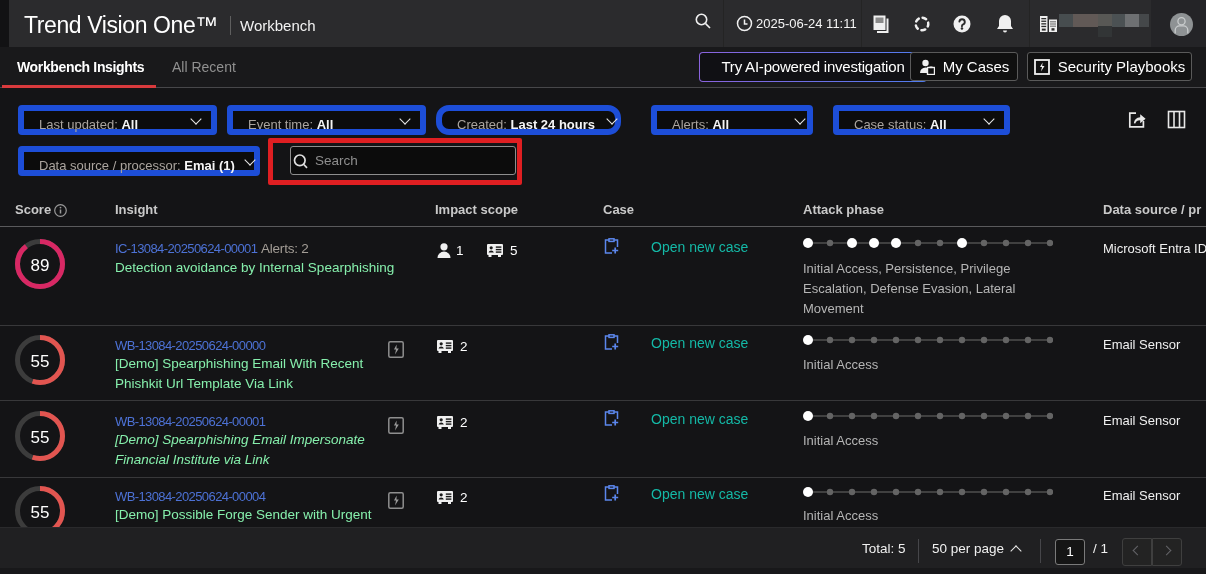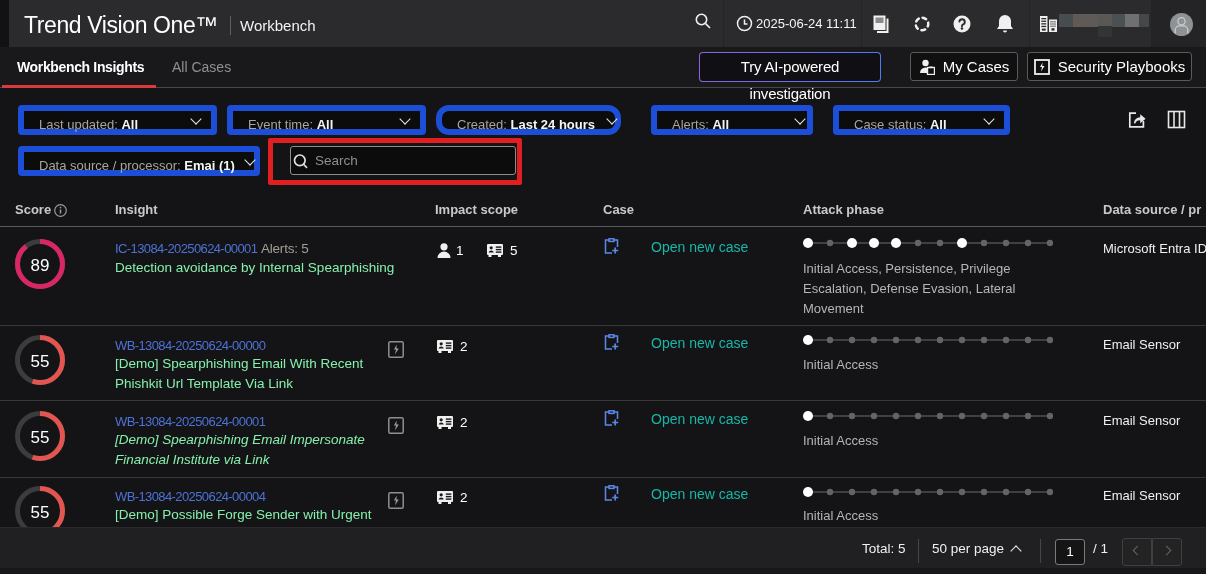--- a/index.html
+++ b/index.html
@@ -17,21 +17,21 @@
 .hdiv { position:absolute; top:0px; width:1px; height:47px; background:#242424; }
 #hdr .date { position:absolute; left:756px; top:16px; font-size:13px; color:#f5f5f5; }
 #avsec { position:absolute; left:1151px; top:0; width:55px; height:47px; background:#242427; }
 
 
 #tabs { position:absolute; left:0; top:47px; width:1206px; height:41px; background:#19191b; border-bottom:1px solid #47474a; }
 #tabs .t1 { position:absolute; left:17px; top:12px; font-size:14px; font-weight:700; letter-spacing:-0.35px; color:#ffffff; }
 #tabs .t2 { position:absolute; left:172px; top:12px; font-size:14px; color:#909090; }
 #tabs .redline { position:absolute; left:2px; top:37.5px; width:154px; height:3px; background:#d93a3d; }
 .btn { position:absolute; top:52px; height:29px; border:1px solid #5a5a5a; border-radius:3px; background:#101010; color:#ffffff; font-size:15px; line-height:27px; text-align:center; }
-#btn-ai-wrap { position:absolute; left:699px; top:52px; width:182px; height:30px; border-radius:4px; background:linear-gradient(90deg,#8a63dd,#4f7cf0); padding:1px; }
+#btn-ai-wrap { position:absolute; left:699px; top:52px; width:228px; height:30px; border-radius:4px; background:linear-gradient(90deg,#8a63dd,#4f7cf0); padding:1px; }
 #btn-ai { width:100%; height:100%; border-radius:3px; background:#101014; color:#fff; font-size:15px; letter-spacing:-0.2px; line-height:27px; text-align:center; }
 
 
 .drop { position:absolute; height:30px; background:#0c0c0c; border:6px solid #1d4ed8; border-radius:4px; font-size:13px; line-height:28px; color:#aaa49e; padding-left:15px; }
 .drop b { color:#f5f5f5; font-weight:700; }
 .chev { position:absolute; width:8px; height:8px; border-right:1.7px solid #e8e8e8; border-bottom:1.7px solid #e8e8e8; transform:rotate(45deg); }
 
 
 #thead { position:absolute; left:0; top:196px; width:1206px; height:31px; border-bottom:1px solid #5a5a5c; background:#141416; }
 .th { position:absolute; top:6px; font-size:13px; font-weight:700; color:#c9c9c9; }
@@ -131,21 +131,21 @@
     <div id="avsec"></div>
     <svg class="abs" style="left:1170px;top:13px" width="23" height="23" viewBox="0 0 23 23">
       <circle cx="11.5" cy="11.5" r="11.5" fill="#8e9294"></circle>
       <circle cx="11.5" cy="8.2" r="3.6" fill="none" stroke="#c9cccd" stroke-width="1.3"></circle>
       <path d="M5.2 20.5 v-3.2 a4.4 4.4 0 0 1 4.4 -4.4 h3.8 a4.4 4.4 0 0 1 4.4 4.4 v3.2" fill="none" stroke="#c9cccd" stroke-width="1.3"></path>
     </svg>
   </div>
 
   <div id="tabs">
     <div class="t1">Workbench Insights</div>
-    <div class="t2">All Cases</div>
+    <div class="t2">All Recent</div>
     <div class="redline"></div>
   </div>
   <div id="btn-ai-wrap">
       <div id="btn-ai">Try AI-powered investigation</div>
     </div>
   <div class="btn" style="left:1027px;width:165px;">
     <svg style="vertical-align:-3px;margin-right:8px" width="16" height="16" viewBox="0 0 16 16" fill="none">
       <rect x="1" y="1" width="14" height="14" stroke="#f0f0f0" stroke-width="1.8"></rect>
       <path d="M8.6 3.5 L6 8 h2 l-1 4.5 L10.5 7 h-2.3 z" fill="#f0f0f0"></path>
     </svg>Security Playbooks</div>
@@ -204,21 +204,21 @@
     <div class="th" style="left:803px">Attack phase</div>
     <div class="th" style="left:1103px">Data source / pr</div>
   </div>
 
   <div class="row" style="top:228px;height:98px;">
     <svg class="abs" style="left:15px;top:11px" width="50" height="50" viewBox="0 0 50 50">
       <circle cx="25" cy="25" r="22.5" fill="none" stroke="#3c3c3c" stroke-width="5"></circle>
       <circle cx="25" cy="25" r="22.5" fill="none" stroke="#d82864" stroke-width="5" stroke-dasharray="125.8 141.4" transform="rotate(-90 25 25)"></circle>
       <text x="25" y="32" text-anchor="middle" font-size="17" fill="#ffffff" font-family="Liberation Sans">89</text>
     </svg>
-    <div class="abs" style="left:115px;top:241px;margin-top:-228px;font-size:13px;"><a class="lnk" href="#">IC-13084-20250624-00001</a> <span class="alerts">Alerts: 5</span></div>
+    <div class="abs" style="left:115px;top:241px;margin-top:-228px;font-size:13px;"><a class="lnk" href="#">IC-13084-20250624-00001</a> <span class="alerts">Alerts: 2</span></div>
     <div class="desc abs" style="left:115px;top:30px;width:310px;">Detection avoidance by Internal Spearphishing</div>
     <svg class="abs" style="left:437px;top:15px" width="14" height="15" viewBox="0 0 14 15">
       <circle cx="7" cy="3.8" r="3.6" fill="#f0f0f0"></circle>
       <path d="M0.5 15 a6.5 6.5 0 0 1 13 0 z" fill="#f0f0f0"></path>
     </svg>
     <div class="num abs" style="left:456px;top:15px;">1</div>
     <svg class="abs" style="left:487px;top:16px" width="16" height="13" viewBox="0 0 16 13">
       <rect x="0" y="0" width="16" height="11" rx="1" fill="#f0f0f0"></rect>
       <circle cx="4.2" cy="3.8" r="1.6" fill="#1a1a1a"></circle>
       <path d="M1.6 8.4 a2.7 2.7 0 0 1 5.2 0 z" fill="#1a1a1a"></path>

